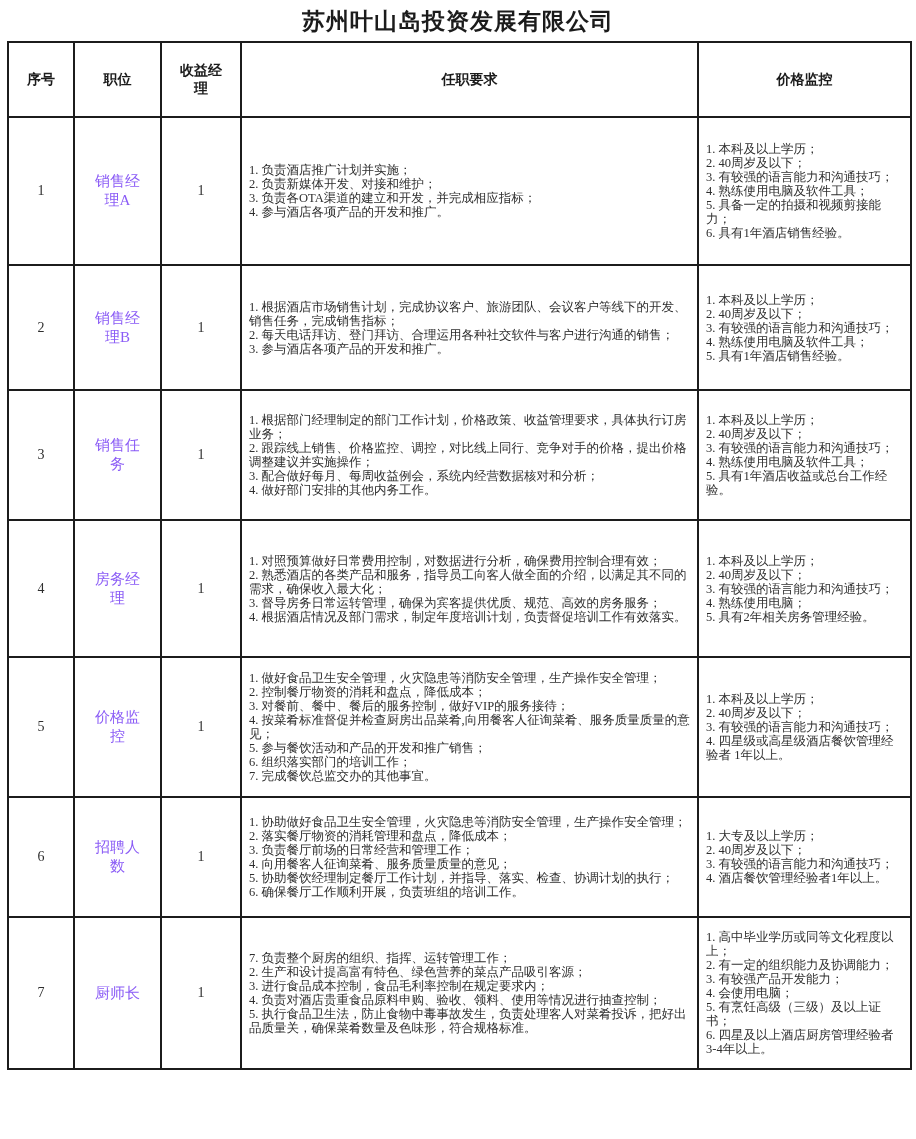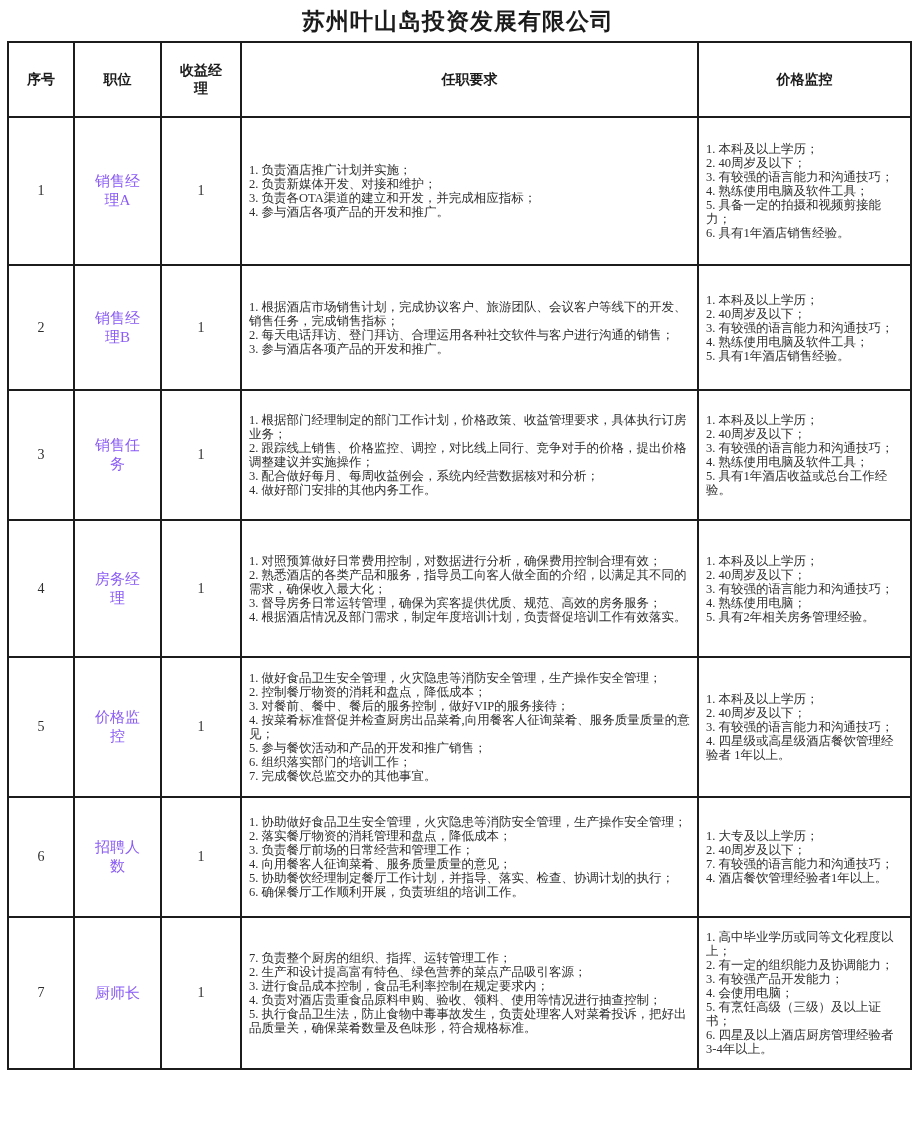--- a/index.html
+++ b/index.html
@@ -180,21 +180,21 @@
         <td class="center-cell">招聘人数</td>
         <td class="num-cell">1</td>
         <td class="list-cell">1. 协助做好食品卫生安全管理，火灾隐患等消防安全管理，生产操作安全管理；
 2. 落实餐厅物资的消耗管理和盘点，降低成本；
 3. 负责餐厅前场的日常经营和管理工作；
 4. 向用餐客人征询菜肴、服务质量质量的意见；
 5. 协助餐饮经理制定餐厅工作计划，并指导、落实、检查、协调计划的执行；
 6. 确保餐厅工作顺利开展，负责班组的培训工作。</td>
         <td class="list-cell">1. 大专及以上学历；
 2. 40周岁及以下；
-7. 有较强的语言能力和沟通技巧；
+3. 有较强的语言能力和沟通技巧；
 4. 酒店餐饮管理经验者1年以上。</td>
       </tr>
       <tr class="r7">
         <td class="num-cell">7</td>
         <td class="center-cell">厨师长</td>
         <td class="num-cell">1</td>
         <td class="list-cell">7. 负责整个厨房的组织、指挥、运转管理工作；
 2. 生产和设计提高富有特色、绿色营养的菜点产品吸引客源；
 3. 进行食品成本控制，食品毛利率控制在规定要求内；
 4. 负责对酒店贵重食品原料申购、验收、领料、使用等情况进行抽查控制；

